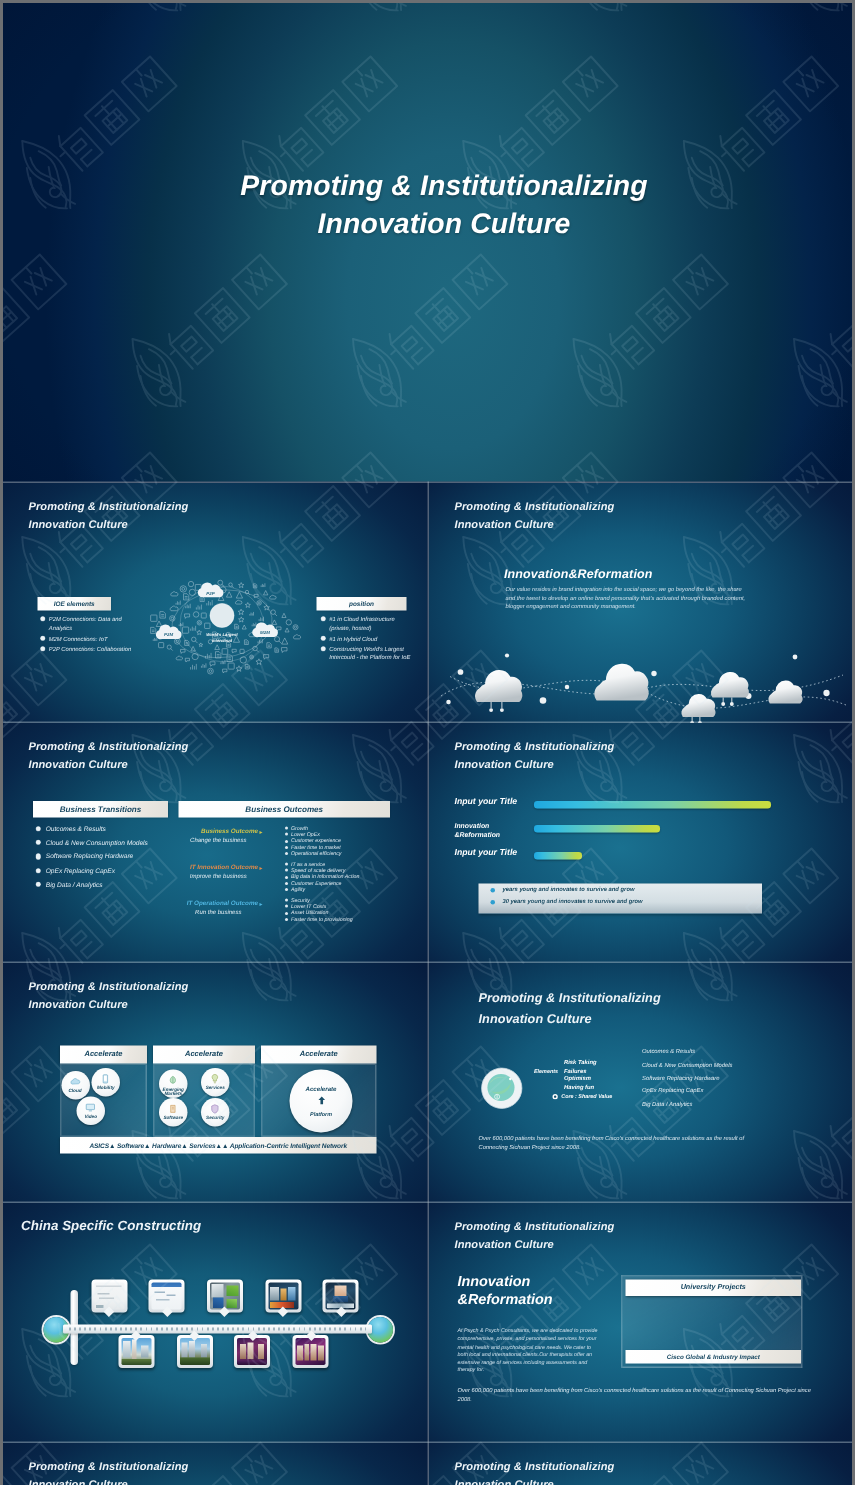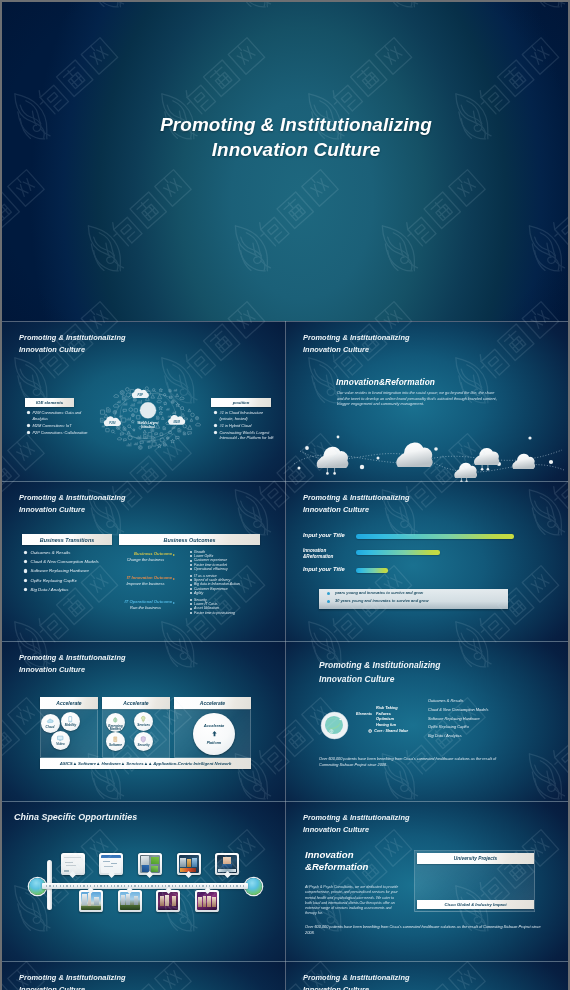--- a/index.html
+++ b/index.html
@@ -618,21 +618,21 @@
               <div>Software Replacing Hardware</div>
               <div>OpEx Replacing CapEx</div>
               <div>Big Data / Analytics</div>
             </div>
           <div class="s6note">Over 600,000 patients have been benefiting from Cisco's connected healthcare solutions as the result of Connecting Sichuan Project since 2008.</div>
         </div>
       </div>
 
       <div class="slide" style="left:0;top:481px">
         <div class="sbg"></div>
-        <div class="stitle s7t">China Specific Opportunities</div>
+        <div class="stitle s7t">China Specific Constructing</div>
         <div class="s7wrap">
           <div class="s7circ s7c1"></div>
           <div class="s7circ s7c2"></div>
           <div class="s7vbar"></div>
           <div class="s7rail"></div>
           <div id="s7cards">
               <div class="s7card up" style="left: 58.5px; top: 51px;">
                 <div class="pic" style="background: linear-gradient(rgb(244, 246, 247) 0%, rgb(238, 241, 242) 70%, rgb(228, 232, 234) 100%);">
                   <i style="position:absolute;left:8%;top:12%;width:84%;height:4%;background:#cfd6da"></i>
                   <i style="position:absolute;left:12%;top:40%;width:40%;height:3%;background:#b9c4ca"></i>

